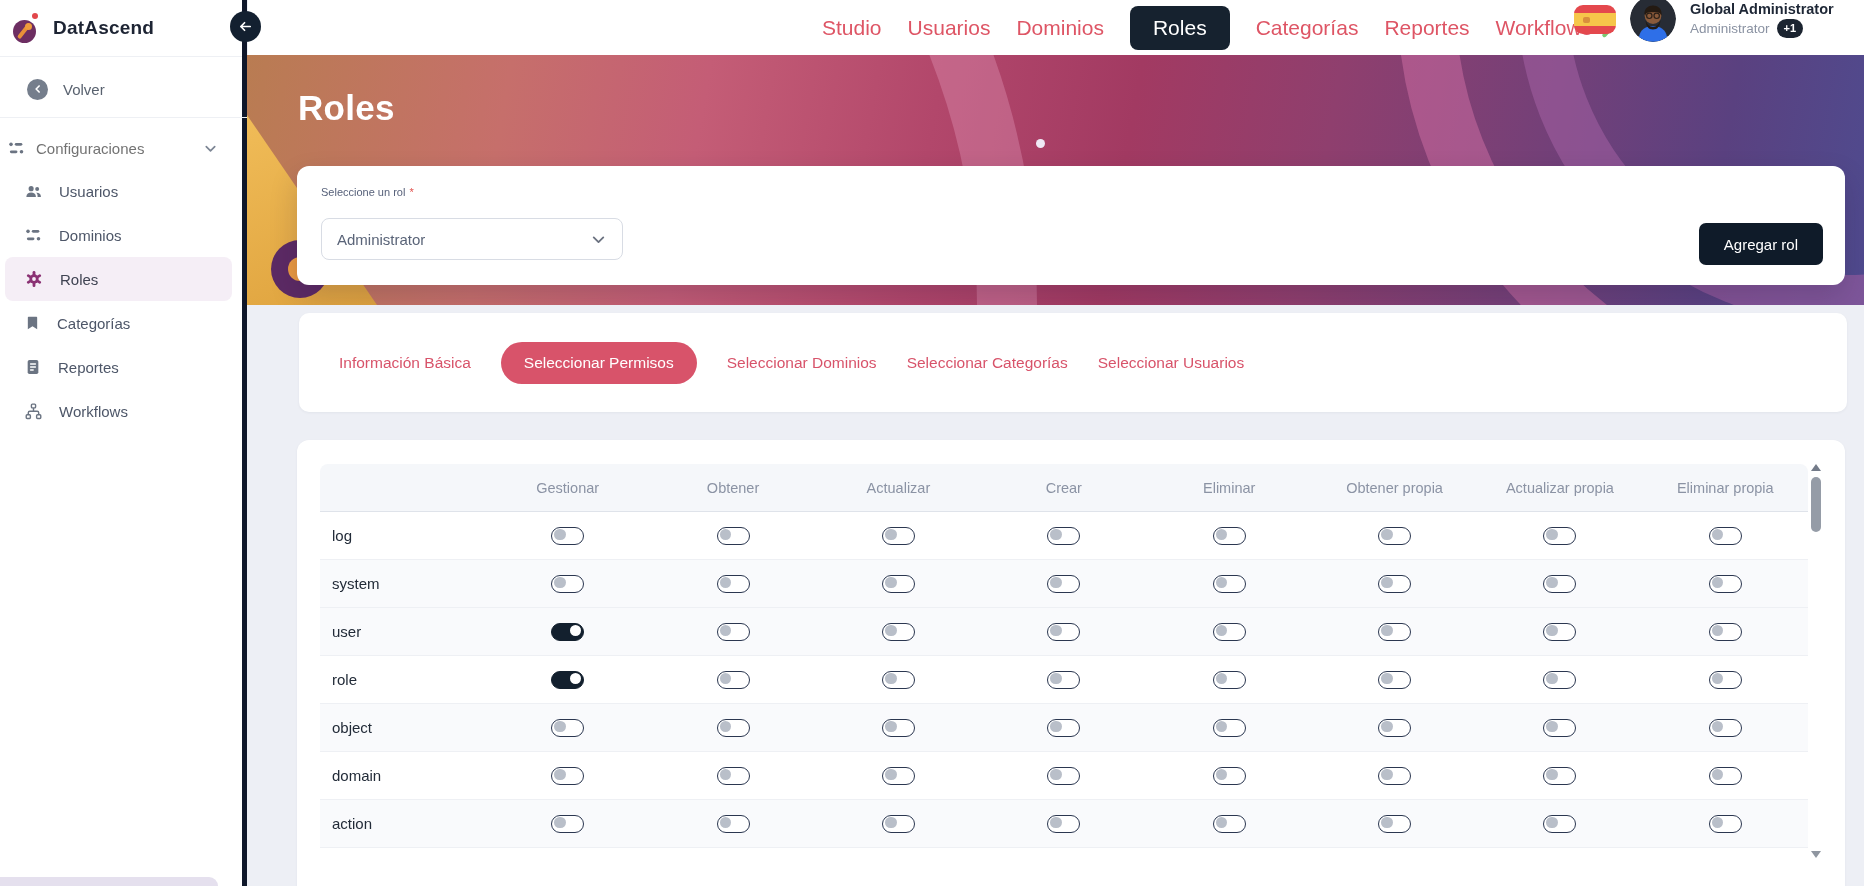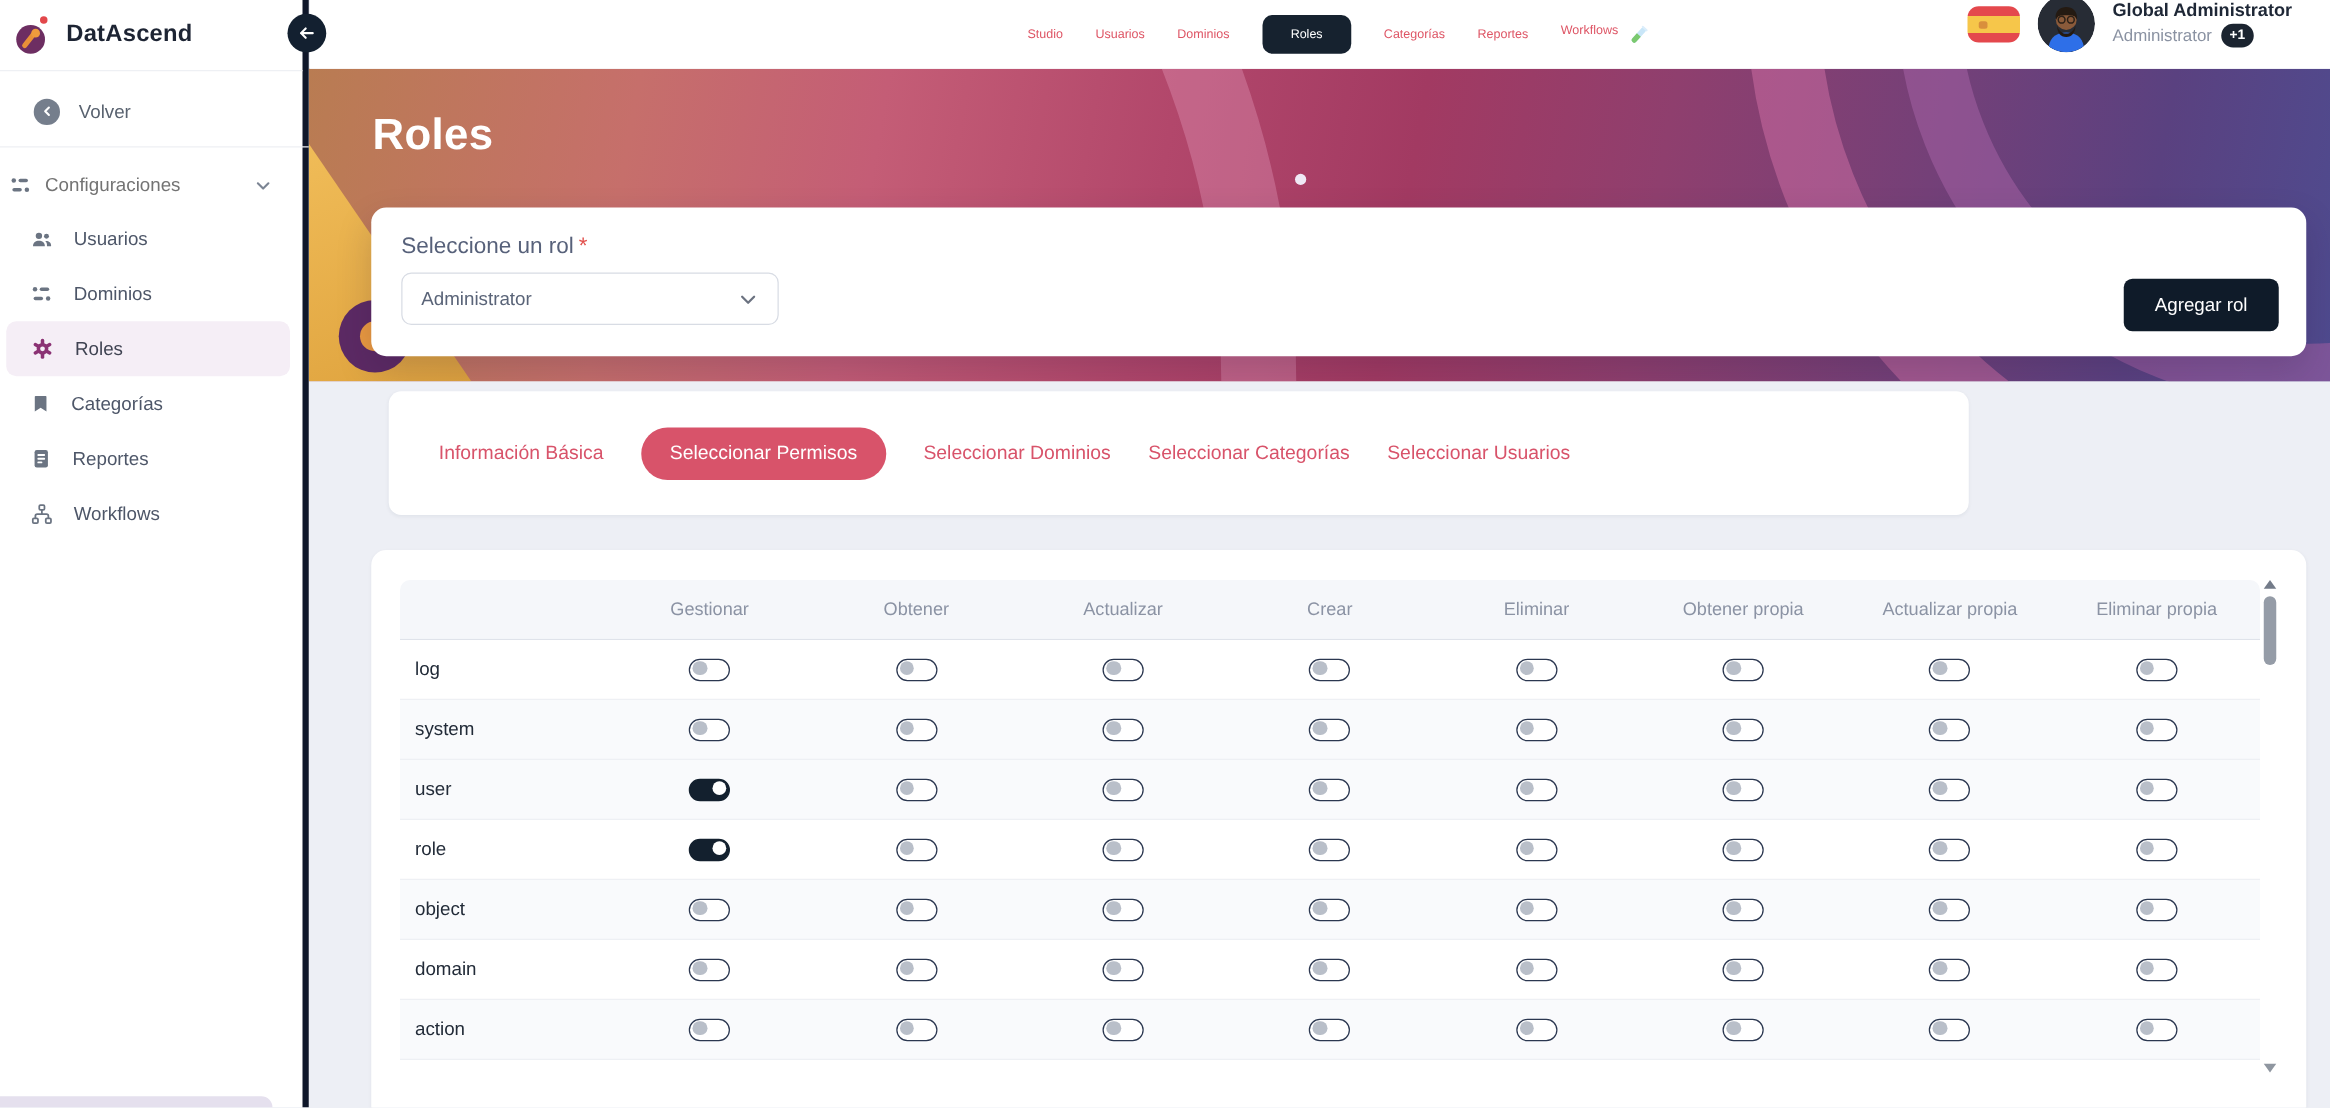--- a/index.html
+++ b/index.html
@@ -35,21 +35,21 @@
   .side-item .lbl{font-size:15px;color:#4d5668}
   .side-item.active{background:var(--active-bg)}
   .side-item.active .ico{color:var(--icon-purple)}
   .side-item.active .lbl{color:#3f4352}
   .gear-hole{fill:var(--active-bg)}
   .side-bottom{position:absolute;bottom:0;left:0;width:218px;height:9px;background:#e5e0ee;border-top-right-radius:9px}
 
   
   .topnav{position:absolute;left:248px;top:0;width:1616px;height:55px;background:#fff;z-index:6}
   .nav-links{position:absolute;left:574px;top:0;height:55px;display:flex;align-items:center;gap:26px}
-  .nav-link{display:flex;align-items:flex-start;gap:7px;font-size:10px;color:var(--nav-red);text-decoration:none;cursor:pointer;white-space:nowrap}
+  .nav-link{display:flex;align-items:flex-end;gap:7px;font-size:21px;color:var(--nav-red);text-decoration:none;cursor:pointer;white-space:nowrap}
   .nav-link.active{background:#16222f;color:#fff;padding:10px 23px;border-radius:8px}
   .nav-right{position:absolute;right:6px;top:0;height:38px;display:flex;align-items:center;gap:14px}
   .flag{width:42px;height:29px;border-radius:9px;background:linear-gradient(180deg,#e4484d 0 27%,#f6c64a 27% 73%,#e4484d 73% 100%);position:relative;cursor:pointer}
   .flag:after{content:"";position:absolute;left:9px;top:12px;width:7px;height:6px;background:#d98f3c;border-radius:2px}
   .avatar{width:46px;height:46px;border-radius:50%;overflow:hidden;cursor:pointer;flex:none}
   .user-block{display:flex;flex-direction:column;justify-content:center;line-height:1.35;width:168px}
   .user-name{font-size:14.5px;font-weight:700;color:#1e2736;white-space:nowrap}
   .user-sub{display:flex;align-items:center;gap:7px}
   .user-role{font-size:13.5px;color:#8a92a2}
   .user-badge{background:#1b2430;color:#fff;font-size:11px;font-weight:700;border-radius:10px;padding:2px 7px}
@@ -60,28 +60,28 @@
   .ring{position:absolute;border-radius:50%;pointer-events:none}
   .ringA{left:-690px;top:-490px;width:1480px;height:1480px;border:60px solid rgba(233,164,197,.33)}
   .ringB{left:1150px;top:-510px;width:900px;height:900px;border:58px solid rgba(210,112,165,.5)}
   .ringC{left:1270px;top:-390px;width:660px;height:660px;border:50px solid rgba(164,96,164,.55)}
   .tri{position:absolute;left:0;top:60px;width:130px;height:190px;background:linear-gradient(160deg,#f0bc58,#dfa33e);clip-path:polygon(0 0,100% 100%,0 100%)}
   .banner-dot{position:absolute;left:789px;top:84px;width:9px;height:9px;border-radius:50%;background:#efe9f5}
   .hero-title{position:absolute;left:51px;top:33px;font-size:35px;font-weight:700;color:#fff;letter-spacing:.3px}
   .deco-circle{position:absolute;left:24px;top:185px;width:58px;height:58px;border-radius:50%;background:#5c2a64;z-index:1}
   .deco-circle:after{content:"";position:absolute;left:17px;top:17px;width:24px;height:24px;border-radius:50%;background:#ea9a40}
   .hero-card{position:absolute;left:50px;top:111px;width:1548px;height:119px;background:#fff;border-radius:12px;z-index:2;box-shadow:0 12px 28px rgba(40,20,60,.18)}
-  .hero-label{position:absolute;left:24px;top:20px;font-size:18px;color:#57617a}
+  .hero-label{position:absolute;left:24px;top:20px;font-size:11px;color:#57617a}
   .req{color:#e2514d;margin-left:4px}
   .hero-select{position:absolute;left:24px;top:52px;width:302px;height:42px;border:1px solid #d8dce4;border-radius:8px;background:#fff;display:flex;align-items:center;justify-content:space-between;padding:0 15px;font-size:15px;color:#5a6478;cursor:pointer}
   .hero-select .chev{color:#6b7280}
   .hero-add-btn{position:absolute;right:22px;top:57px;height:42px;padding:0 25px;background:#0f1b29;color:#fff;font-size:15px;border:none;border-radius:7px;display:flex;align-items:center;cursor:pointer}
 
   
-  .tabs-card{position:absolute;left:311px;top:313px;width:1264px;height:99px;background:#fff;border-radius:10px;display:flex;align-items:center;padding-left:40px;gap:30px;box-shadow:0 1px 3px rgba(20,30,60,.05);z-index:2}
+  .tabs-card{position:absolute;left:299px;top:313px;width:1548px;height:99px;background:#fff;border-radius:10px;display:flex;align-items:center;padding-left:40px;gap:30px;box-shadow:0 1px 3px rgba(20,30,60,.05);z-index:2}
   .tab{font-size:15.5px;color:var(--accent);cursor:pointer;white-space:nowrap}
   .tab.active{background:var(--accent);color:#fff;padding:12px 23px;border-radius:24px;font-weight:500}
 
   
   .table-card{position:absolute;left:297px;top:440px;width:1548px;height:524px;background:#fff;border-radius:12px 12px 0 0;box-shadow:0 1px 3px rgba(20,30,60,.05)}
   .grid{position:absolute;left:23px;top:24px;width:1488px}
   .ghead,.trow{display:grid;grid-template-columns:165px repeat(8,1fr);height:48px;align-items:center}
   .ghead{background:#f5f7fa;border-bottom:1px solid #dfe3ea;border-radius:8px 8px 0 0}
   .hcell{text-align:center;color:#8b93a4;font-size:14.5px}
   .trow{border-bottom:1px solid #eef0f4}

